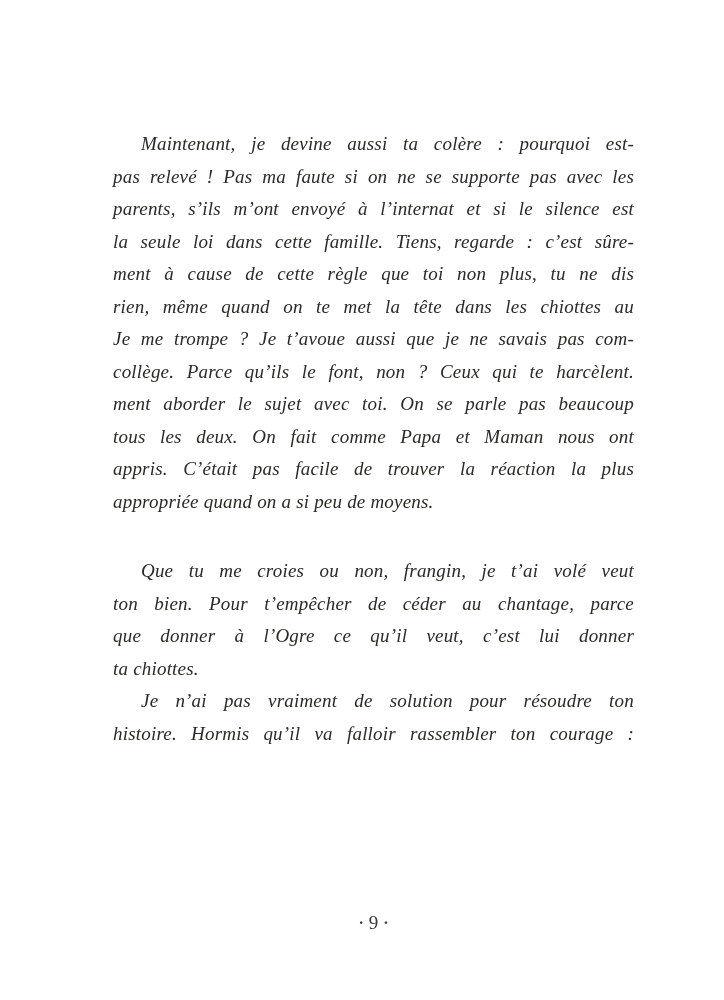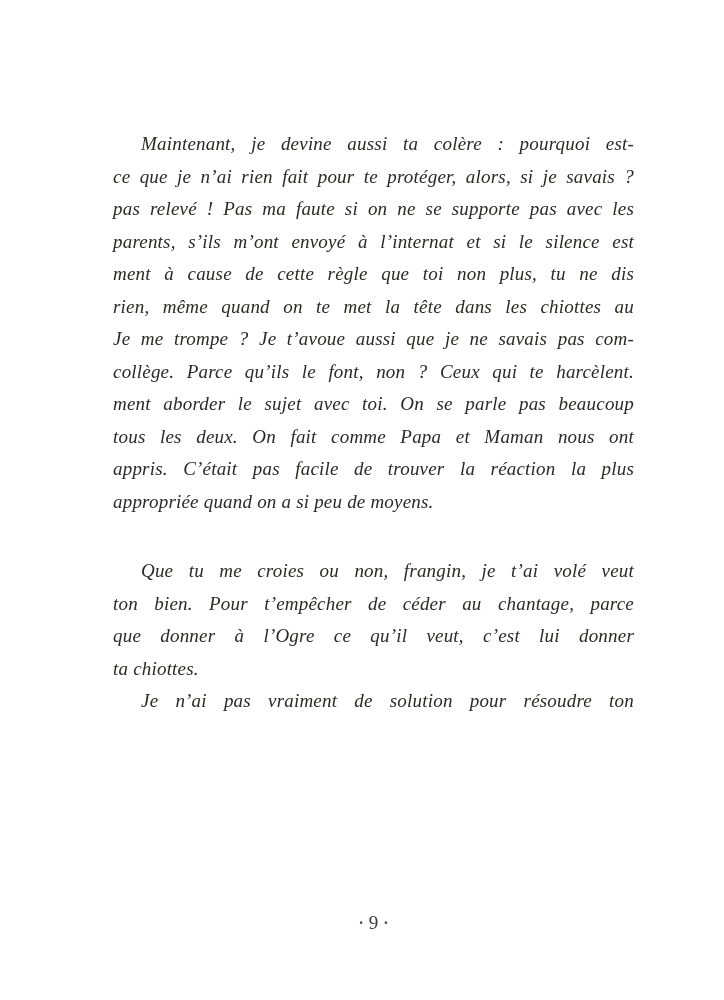--- a/index.html
+++ b/index.html
@@ -47,42 +47,43 @@
 </style>
 </head>
 <body>
 
 <div class="page">
 
   <div class="text-block">
 
     <div class="para">
       <div class="line indent">Maintenant, je devine aussi ta colère : pourquoi est-</div>
-      <div class="line">ce que je n’ai rien fait pour te protéger, alors, si je savais ?</div>
       <div class="line">pas relevé ! Pas ma faute si on ne se supporte pas avec les</div>
       <div class="line">parents, s’ils m’ont envoyé à l’internat et si le silence est</div>
+      <div class="line">la seule loi dans cette famille. Tiens, regarde : c’est sûre-</div>
       <div class="line">ment à cause de cette règle que toi non plus, tu ne dis</div>
       <div class="line">rien, même quand on te met la tête dans les chiottes au</div>
       <div class="line">Je me trompe ? Je t’avoue aussi que je ne savais pas com-</div>
       <div class="line">collège. Parce qu’ils le font, non ? Ceux qui te harcèlent.</div>
       <div class="line">ment aborder le sujet avec toi. On se parle pas beaucoup</div>
       <div class="line">tous les deux. On fait comme Papa et Maman nous ont</div>
       <div class="line">appris. C’était pas facile de trouver la réaction la plus</div>
       <div class="line para-end">appropriée quand on a si peu de moyens.</div>
     </div>
 
     <div class="para gap-before">
       <div class="line indent">Que tu me croies ou non, frangin, je t’ai volé veut</div>
       <div class="line">ton bien. Pour t’empêcher de céder au chantage, parce</div>
       <div class="line">que donner à l’Ogre ce qu’il veut, c’est lui donner</div>
       <div class="line para-end">ta chiottes.</div>
     </div>
 
     <div class="para">
       <div class="line indent">Je n’ai pas vraiment de solution pour résoudre ton</div>
+      <div class="line">histoire. Hormis qu’il va falloir rassembler ton courage :</div>
     </div>
 
   </div>
 
   <div class="footer">
     <span class="orn">·</span><span>9</span><span class="orn">·</span>
   </div>
 
 </div>
 

